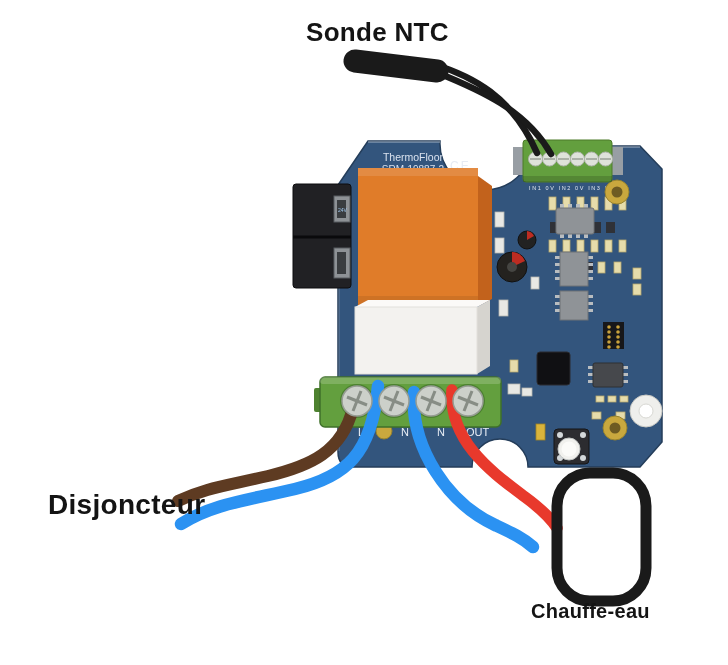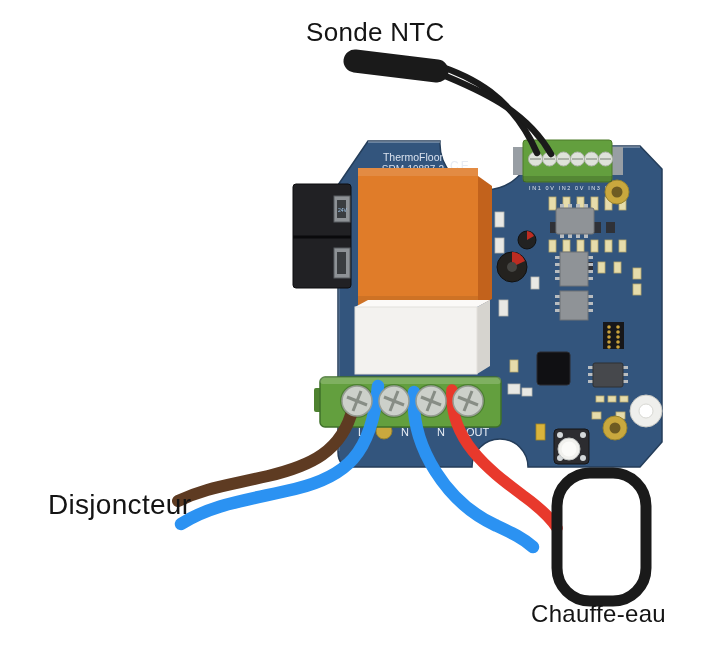--- a/index.html
+++ b/index.html
@@ -1,22 +1,22 @@
 <!DOCTYPE html>
 <html><head>
 <meta charset="utf-8">
 <style>
   html,body{margin:0;padding:0;background:#fff;}
   #stage{position:relative;width:728px;height:665px;background:#fff;overflow:hidden;
          font-family:"Liberation Sans",sans-serif;}
   .lbl{position:absolute;color:#141414;font-family:"Liberation Sans",sans-serif;
-       white-space:nowrap;letter-spacing:.3px;}
+       white-space:nowrap;letter-spacing:.3px;font-weight:bold;}
   .lbl-sonde{left:306px;top:17px;font-size:26px;}
   .lbl-disj{left:48px;top:489px;font-size:28px;}
-  .lbl-chauffe{left:531px;top:600px;font-size:24px;}
+  .lbl-chauffe{left:531px;top:600px;font-size:20px;}
   svg{position:absolute;left:0;top:0;}
   svg text{font-family:"Liberation Sans",sans-serif;}
 </style>
 </head>
 <body>
 
 <div id="stage">
 
   <svg width="728" height="665" viewBox="0 0 728 665">
 

